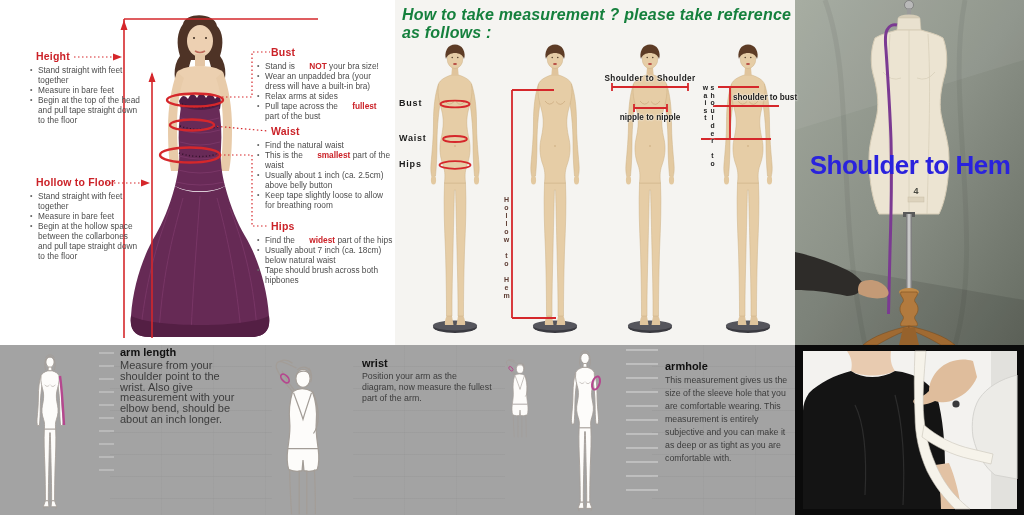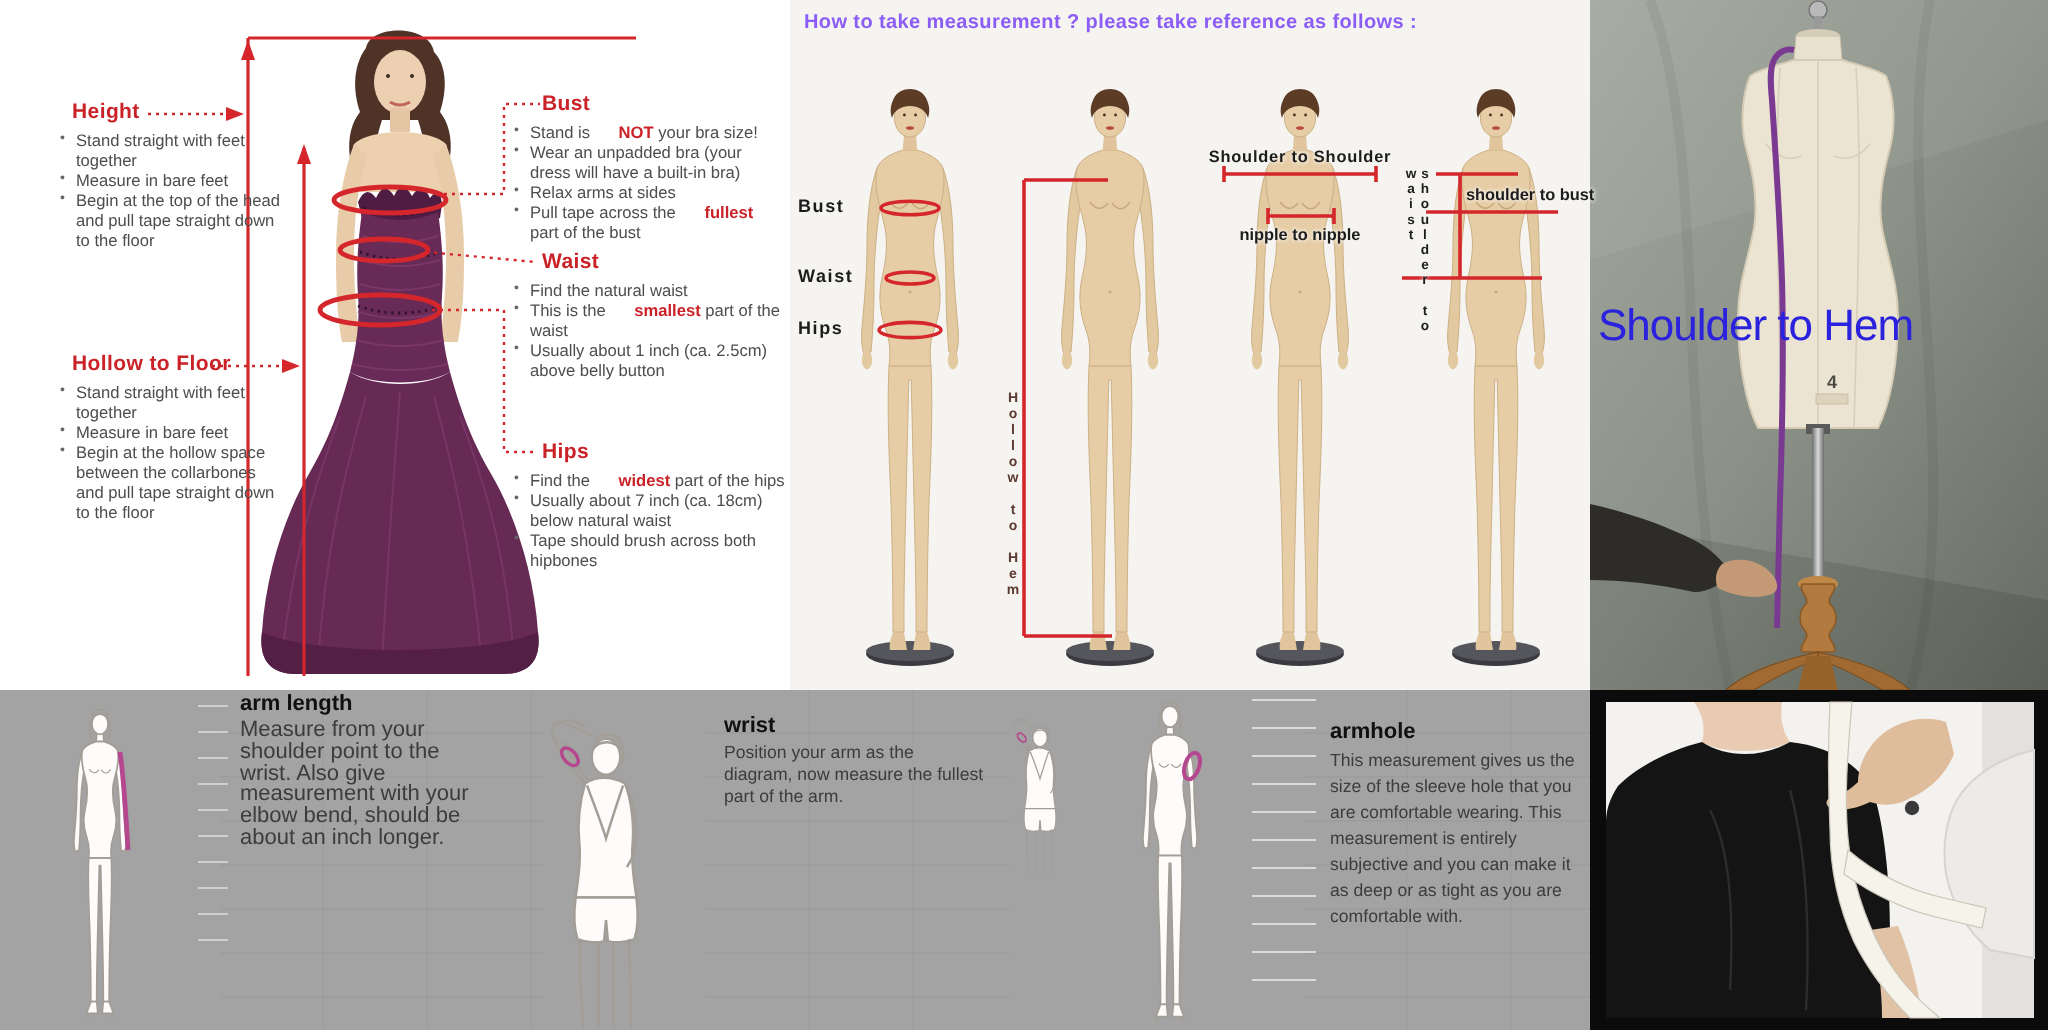--- a/index.html
+++ b/index.html
@@ -12,30 +12,30 @@
   .panel-left{left:0;top:0;width:395px;height:345px;background:#fff;}
   .mblock{position:absolute;z-index:5;}
   .mblock h3{margin:0;font-size:10.5px;font-weight:bold;color:var(--red,#cb2228);letter-spacing:.2px;}
   .mblock ul{margin:3px 0 0 0;padding:0;list-style:none;font-size:8.3px;line-height:10px;color:#4d4d4d;}
   .mblock li{position:relative;padding-left:8px;}
   .mblock li::before{content:"\2022";position:absolute;left:0;top:0;color:#666;font-size:7px;}
   .em{color:var(--red,#cb2228);font-weight:bold;padding-left:12px;}
 
   
   .panel-middle{left:395px;top:0;width:400px;height:345px;background:#f5f4f1;}
-  .mid-header{position:absolute;left:7px;top:6px;width:390px;font-size:10px;font-weight:600;
-              color:#8b5cf6;letter-spacing:.2px;z-index:5;}
+  .mid-header{position:absolute;left:7px;top:6px;width:390px;font-size:16px;font-weight:600;
+              color:#15803d;letter-spacing:.2px;z-index:5;font-style:italic;}
   .mlabel{position:absolute;font-weight:bold;color:#1c1c1c;z-index:6;
           text-shadow:0 0 2px #f5f4f1,0 0 2px #f5f4f1;}
   .vtext{writing-mode:vertical-rl;text-orientation:upright;}
 
   
   .panel-right{left:795px;top:0;width:229px;height:345px;overflow:hidden;}
   .shoulder-hem-caption{position:absolute;left:4px;top:150px;width:222px;z-index:6;
-        font-size:22px;font-weight:normal;color:var(--blue,#2a22dd);letter-spacing:-.5px;white-space:nowrap;}
+        font-size:26px;font-weight:bold;color:var(--blue,#2a22dd);letter-spacing:-.5px;white-space:nowrap;text-align:center;}
   .panel-photo{left:795px;top:345px;width:229px;height:170px;overflow:hidden;}
 
   
   .panel-bottom{left:0;top:345px;width:795px;height:170px;background:#a3a3a3;}
   .grid{position:absolute;z-index:1;
     background:
       repeating-linear-gradient(to bottom, transparent 0 21px, rgba(130,130,130,.16) 21px 22px),
       repeating-linear-gradient(to right, transparent 0 51px, rgba(130,130,130,.10) 51px 52px);}
   .bblock{position:absolute;z-index:5;}
   .bblock h4{margin:0;font-size:11px;font-weight:bold;color:#101010;}
@@ -135,20 +135,21 @@
           <li><span>Relax arms at sides</span></li>
           <li><span>Pull tape across the </span><span class="em">fullest</span><span> part of the bust</span></li>
         </ul>
     </div>
     <div class="mblock" style="left:271px;top:125px;width:122px">
       <h3>Waist</h3>
       <ul style="margin-left:-14px">
           <li><span>Find the natural waist</span></li>
           <li><span>This is the </span><span class="em">smallest</span><span> part of the waist</span></li>
           <li><span>Usually about 1 inch (ca. 2.5cm) above belly button</span></li>
+          <li><span>Keep tape slightly loose to allow for breathing room</span></li>
         </ul>
     </div>
     <div class="mblock" style="left:271px;top:220px;width:122px">
       <h3>Hips</h3>
       <ul style="margin-left:-14px">
           <li><span>Find the </span><span class="em">widest</span><span> part of the hips</span></li>
           <li><span>Usually about 7 inch (ca. 18cm) below natural waist</span></li>
           <li><span>Tape should brush across both hipbones</span></li>
         </ul>
     </div>

